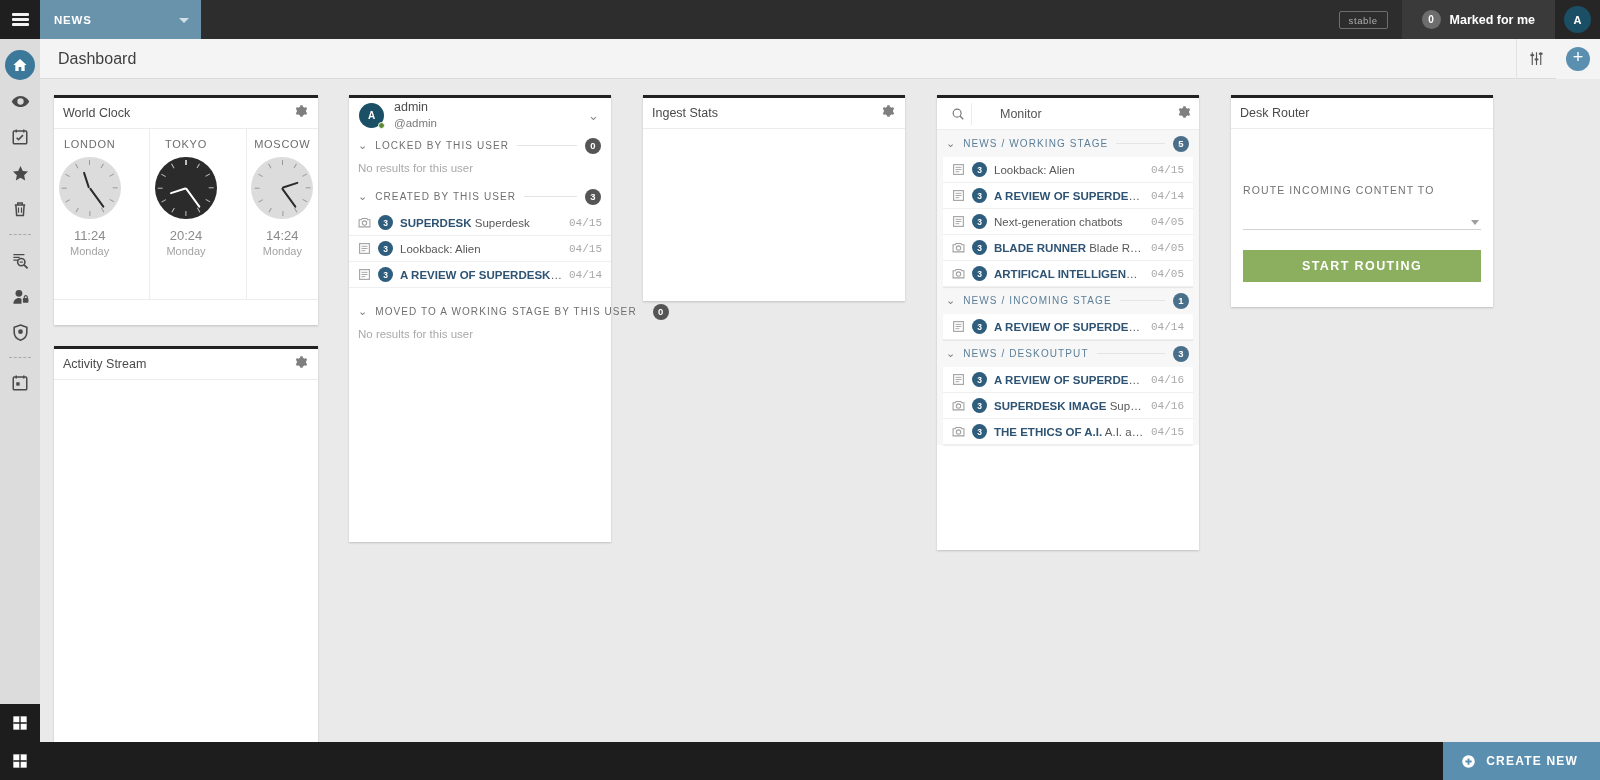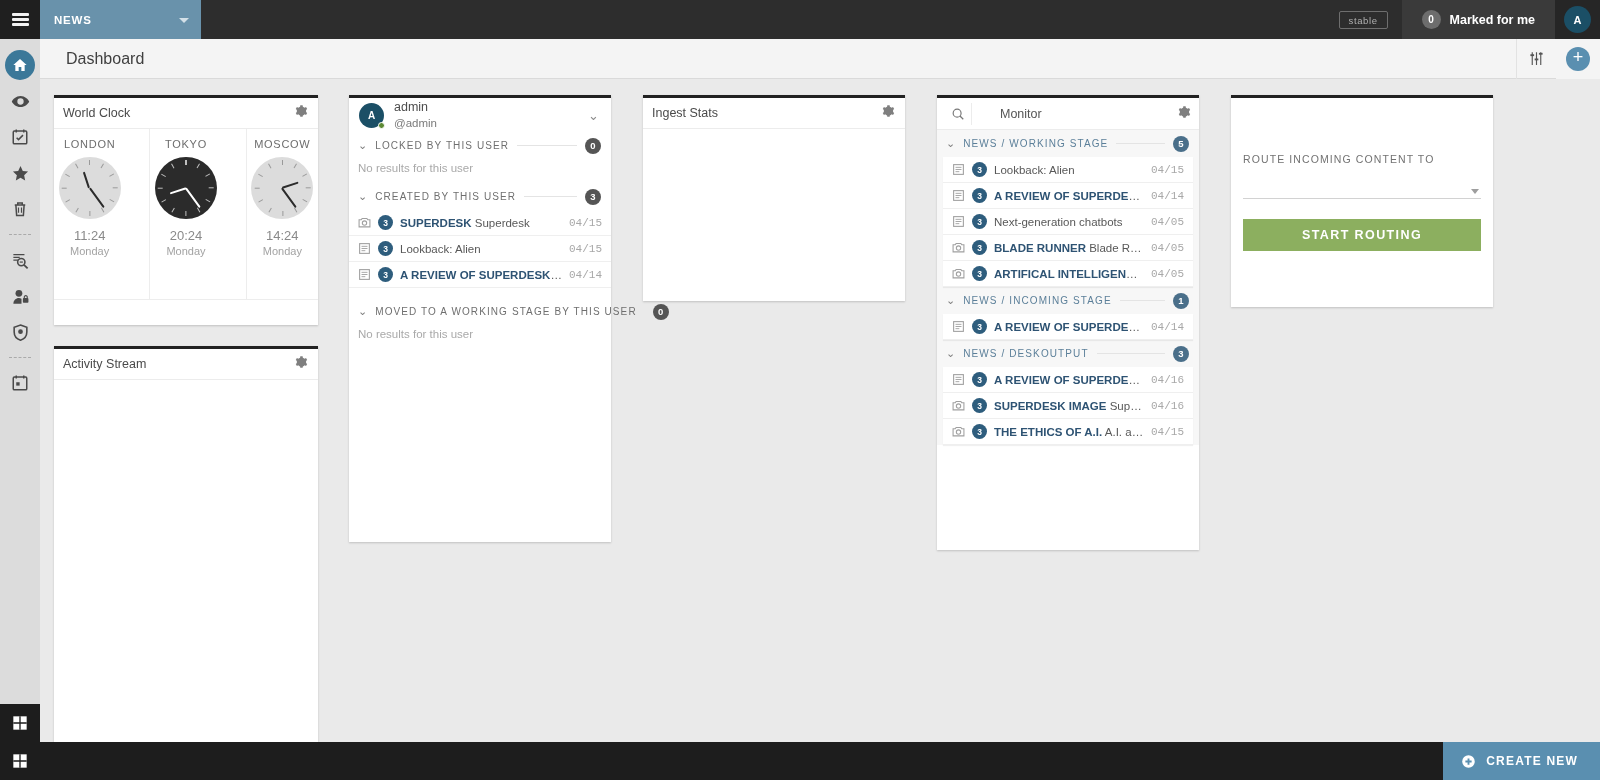--- a/index.html
+++ b/index.html
@@ -76,21 +76,21 @@
     position: absolute; bottom: 0; left: 0; width: 40px; height: 38px;
     background: #1d1d1d; display: flex; align-items: center; justify-content: center; cursor: pointer;
   }
 
   
   .subheader {
     position: absolute; top: 39px; left: 40px; width: 1560px; height: 40px;
     background: #f4f4f4; display: flex; align-items: center;
     border-bottom: 1px solid #dadada;
   }
-  .page-title { font-size: 16px; color: #3f3f3f; padding-left: 26px; flex: 1; }
+  .page-title { font-size: 16px; color: #3f3f3f; padding-left: 18px; flex: 1; }
   .sub-action {
     width: 40px; height: 40px; display: flex; align-items: center;
     justify-content: center; border-left: 1px solid #e2e2e2; cursor: pointer;
   }
   .plus-cell { width: 44px; height: 40px; display: flex; align-items: center; justify-content: center; background: #f4f4f4; cursor: pointer; }
   .plus-circle {
     width: 24px; height: 24px; border-radius: 50%; background: #5a8fb0;
     color: #fff; font-size: 18px; line-height: 21px; text-align: center; font-weight: 300;
   }
 
@@ -620,20 +620,23 @@
               <span class="item-text"><span class="hl">THE ETHICS OF A.I.</span> A.I. and Ethics</span>
               <span class="item-date">04/15</span>
             </div>
           </div>
         </div>
     </div>
   </div>
 
   <div class="col" style="left:1191px; width:262px;">
     <div class="widget" style="height:212px;">
+      <div class="widget-head">
+        <div class="widget-title">Desk Router</div>
+      </div>
       <div class="dr-body">
         <div class="dr-label">ROUTE INCOMING CONTENT TO</div>
         <div class="dr-select">
           <span></span>
           <span class="caret"></span>
         </div>
         <div class="dr-btn">START ROUTING</div>
       </div>
     </div>
   </div>

